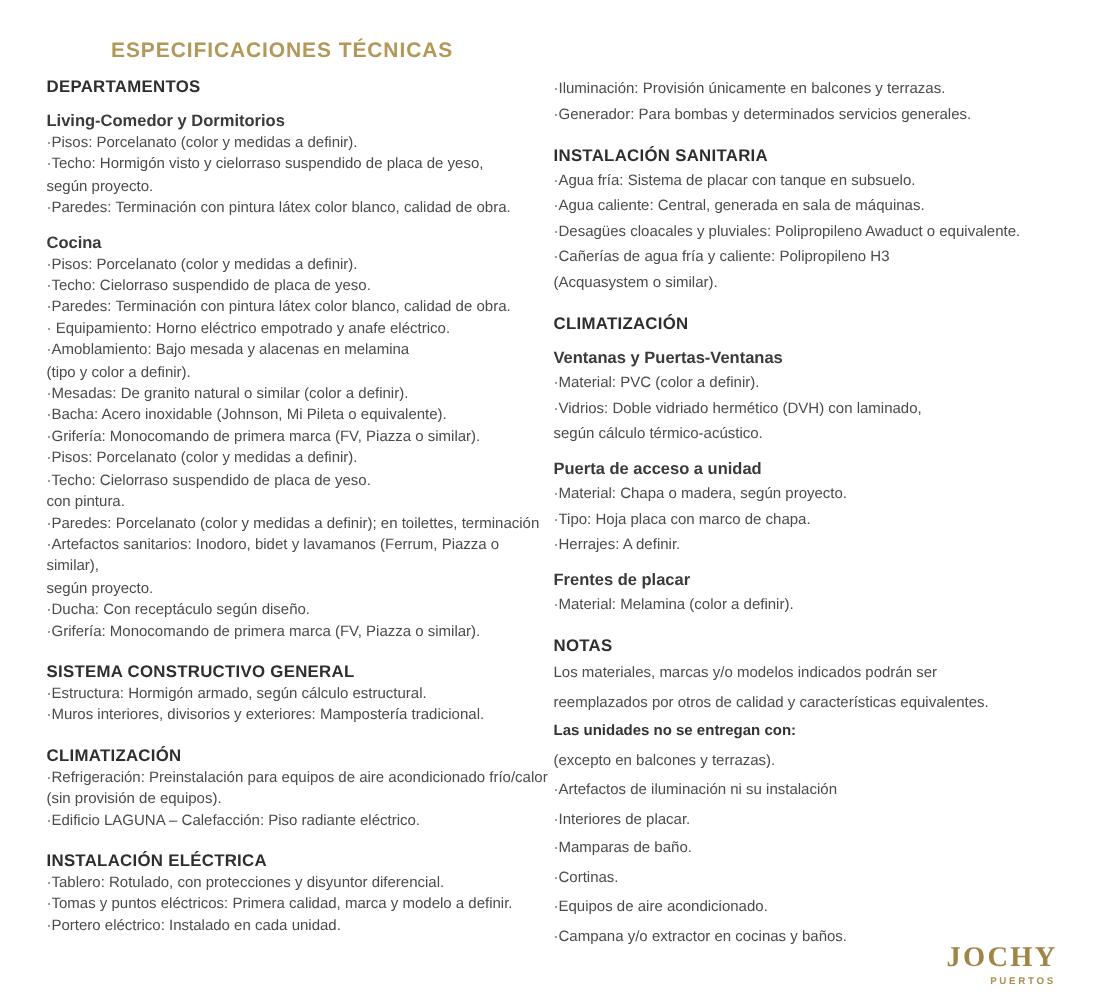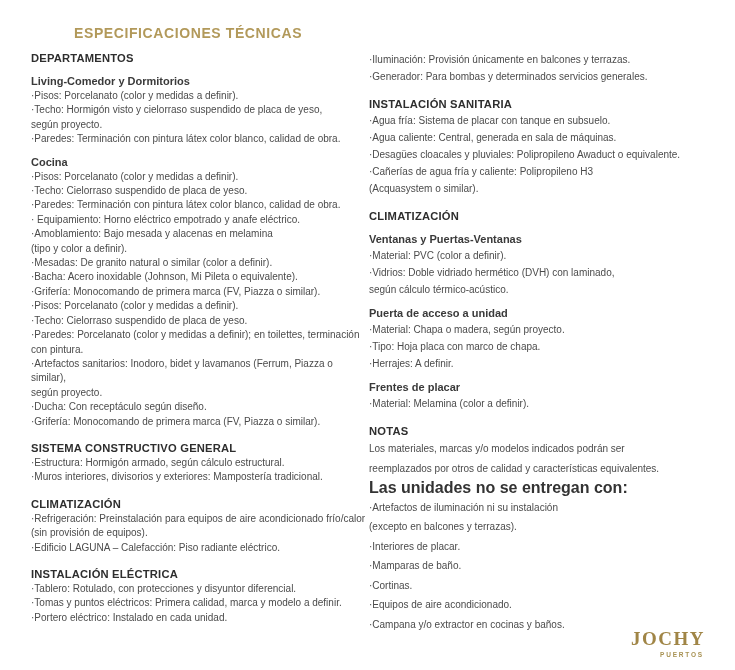--- a/index.html
+++ b/index.html
@@ -57,21 +57,21 @@
     color: #4b4b4b;
   }
   .col-left .blk-line { line-height: 14.4px; }
   .col-right .blk-line { line-height: 17px; }
   .blk-nline {
     font-size: 10px;
     color: #4b4b4b;
     line-height: 19.5px;
   }
   .blk-nstrong {
-    font-size: 16px;
+    font-size: 10px;
     font-weight: 600;
     color: #333333;
     line-height: 19.5px;
   }
   .col > div:first-child { margin-top: 0; }
   .logo {
     position: absolute;
     right: 30px;
     bottom: 12px;
     text-align: right;
@@ -112,22 +112,22 @@
         <div class="blk-line">·Techo: Cielorraso suspendido de placa de yeso.</div>
         <div class="blk-line">·Paredes: Terminación con pintura látex color blanco, calidad de obra.</div>
         <div class="blk-line">· Equipamiento: Horno eléctrico empotrado y anafe eléctrico.</div>
         <div class="blk-line">·Amoblamiento: Bajo mesada y alacenas en melamina</div>
         <div class="blk-line">(tipo y color a definir).</div>
         <div class="blk-line">·Mesadas: De granito natural o similar (color a definir).</div>
         <div class="blk-line">·Bacha: Acero inoxidable (Johnson, Mi Pileta o equivalente).</div>
         <div class="blk-line">·Grifería: Monocomando de primera marca (FV, Piazza o similar).</div>
         <div class="blk-line">·Pisos: Porcelanato (color y medidas a definir).</div>
         <div class="blk-line">·Techo: Cielorraso suspendido de placa de yeso.</div>
+        <div class="blk-line">con pintura.</div>
         <div class="blk-line">·Paredes: Porcelanato (color y medidas a definir); en toilettes, terminación</div>
-        <div class="blk-line">con pintura.</div>
         <div class="blk-line">·Artefactos sanitarios: Inodoro, bidet y lavamanos (Ferrum, Piazza o similar),</div>
         <div class="blk-line">según proyecto.</div>
         <div class="blk-line">·Ducha: Con receptáculo según diseño.</div>
         <div class="blk-line">·Grifería: Monocomando de primera marca (FV, Piazza o similar).</div>
         <div class="blk-heading">SISTEMA CONSTRUCTIVO GENERAL</div>
         <div class="blk-line">·Estructura: Hormigón armado, según cálculo estructural.</div>
         <div class="blk-line">·Muros interiores, divisorios y exteriores: Mampostería tradicional.</div>
         <div class="blk-heading">CLIMATIZACIÓN</div>
         <div class="blk-line">·Refrigeración: Preinstalación para equipos de aire acondicionado frío/calor</div>
         <div class="blk-line">(sin provisión de equipos).</div>
@@ -154,22 +154,22 @@
         <div class="blk-subheading">Puerta de acceso a unidad</div>
         <div class="blk-line">·Material: Chapa o madera, según proyecto.</div>
         <div class="blk-line">·Tipo: Hoja placa con marco de chapa.</div>
         <div class="blk-line">·Herrajes: A definir.</div>
         <div class="blk-subheading">Frentes de placar</div>
         <div class="blk-line">·Material: Melamina (color a definir).</div>
         <div class="blk-heading">NOTAS</div>
         <div class="blk-nline">Los materiales, marcas y/o modelos indicados podrán ser</div>
         <div class="blk-nline">reemplazados por otros de calidad y características equivalentes.</div>
         <div class="blk-nstrong">Las unidades no se entregan con:</div>
+        <div class="blk-nline">(excepto en balcones y terrazas).</div>
         <div class="blk-nline">·Artefactos de iluminación ni su instalación</div>
-        <div class="blk-nline">(excepto en balcones y terrazas).</div>
         <div class="blk-nline">·Interiores de placar.</div>
         <div class="blk-nline">·Mamparas de baño.</div>
         <div class="blk-nline">·Cortinas.</div>
         <div class="blk-nline">·Equipos de aire acondicionado.</div>
         <div class="blk-nline">·Campana y/o extractor en cocinas y baños.</div>
       </div>
   </div>
 
   <div class="logo">
     <div class="logo-brand">JOCHY</div>

